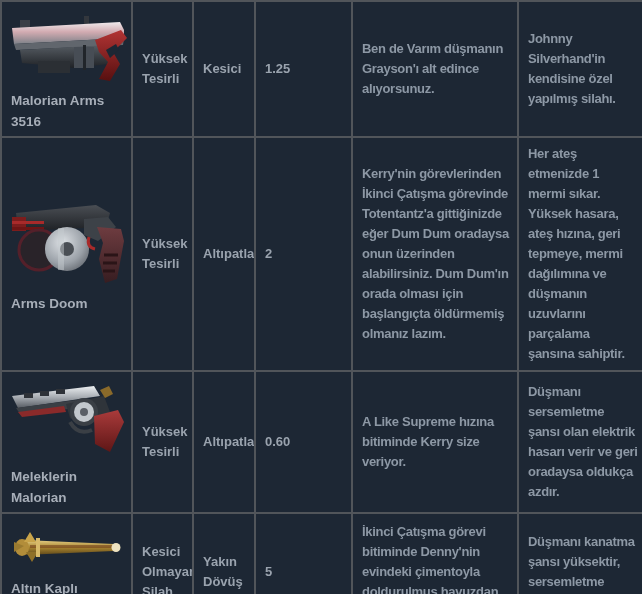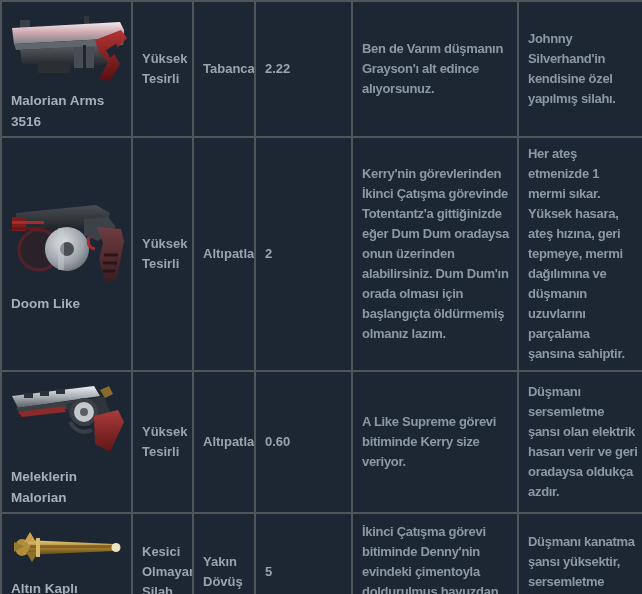--- a/index.html
+++ b/index.html
@@ -94,22 +94,22 @@
             <rect x="28" y="55" width="32" height="12" fill="#2b2f34"></rect>
             <rect x="64" y="41" width="20" height="21" fill="#474d55"></rect>
             <rect x="73" y="39" width="3" height="25" fill="#21252a"></rect>
             <polygon points="85,34 111,24 117,32 103,46 110,58 100,75 89,73 98,56 89,46" fill="url(#malRed)"></polygon>
             <polygon points="96,44 106,38 109,44 100,52" fill="#1d2734"></polygon>
           </svg>
         </span>
         <div class="weapon-name">Malorian Arms 3516</div>
       </td>
       <td class="label-text">Yüksek Tesirli</td>
-      <td class="label-text">Tabanca</td>
-      <td class="label-text">2.22</td>
+      <td class="label-text">Kesici</td>
+      <td class="label-text">1.25</td>
       <td class="cell-desc">Ben de Varım düşmanın Grayson'ı alt edince alıyorsunuz.</td>
       <td class="cell-desc">Johnny Silverhand'in kendisine özel yapılmış silahı.</td>
     </tr>
 
     <tr style="height:226px">
       <td class="cell-image">
         <span class="img-wrap">
           <svg width="119" height="90" viewBox="0 0 119 90">
             <defs>
               <linearGradient id="ddTop" x1="0" y1="0" x2="0" y2="1">
@@ -134,21 +134,21 @@
             <circle cx="29" cy="55" r="20" fill="none" stroke="#54202a" stroke-width="3"></circle>
             <circle cx="57" cy="54" r="22" fill="url(#ddCyl)"></circle>
             <circle cx="57" cy="54" r="7" fill="#4a4f55"></circle>
             <rect x="48" y="33" width="6" height="42" fill="#c6cbd0" opacity="0.5"></rect>
             <polygon points="74,24 98,22 106,32 88,46 74,40" fill="#3d4248"></polygon>
             <polygon points="87,32 111,34 114,46 107,84 95,88 89,64 93,48" fill="url(#ddGrip)"></polygon>
             <path d="M94,60 h14 M93,68 h14 M93,76 h12" stroke="#2a1417" stroke-width="3"></path>
             <path d="M79,42 q-3,10 6,12" stroke="#a82a2a" stroke-width="3" fill="none"></path>
           </svg>
         </span>
-        <div class="weapon-name">Doom Like</div>
+        <div class="weapon-name">Arms Doom</div>
       </td>
       <td class="label-text">Yüksek Tesirli</td>
       <td class="label-text">Altıpatlar</td>
       <td class="label-text">2</td>
       <td class="cell-desc">Kerry'nin görevlerinden İkinci Çatışma görevinde Totentantz'a gittiğinizde eğer Dum Dum oradaysa onun üzerinden alabilirsiniz. Dum Dum'ın orada olması için başlangıçta öldürmemiş olmanız lazım.</td>
       <td class="cell-desc">Her ateş etmenizde 1 mermi sıkar. Yüksek hasara, ateş hızına, geri tepmeye, mermi dağılımına ve düşmanın uzuvlarını parçalama şansına sahiptir.</td>
     </tr>
 
     <tr style="height:130px">
       <td class="cell-image">
@@ -178,21 +178,21 @@
             <polygon points="90,14 99,10 103,18 95,22" fill="#8a6a2a"></polygon>
             <polygon points="84,40 108,34 114,46 100,76 85,68" fill="url(#maRed)"></polygon>
             <path d="M60,46 q8,14 22,8" stroke="#3a3f45" stroke-width="4" fill="none"></path>
           </svg>
         </span>
         <div class="weapon-name">Meleklerin Malorian</div>
       </td>
       <td class="label-text">Yüksek Tesirli</td>
       <td class="label-text">Altıpatlar</td>
       <td class="label-text">0.60</td>
-      <td class="cell-desc">A Like Supreme görevi bitiminde Kerry size veriyor.</td>
+      <td class="cell-desc">A Like Supreme hızına bitiminde Kerry size veriyor.</td>
       <td class="cell-desc">Düşmanı sersemletme şansı olan elektrik hasarı verir ve geri oradaysa oldukça azdır.</td>
     </tr>
 
     <tr style="height:118px">
       <td class="cell-image">
         <span class="img-wrap">
           <svg width="119" height="46" viewBox="0 0 119 46">
             <defs>
               <linearGradient id="goldGrad" x1="0" y1="0" x2="0" y2="1">
                 <stop offset="0" stop-color="#e6cf86"></stop>

